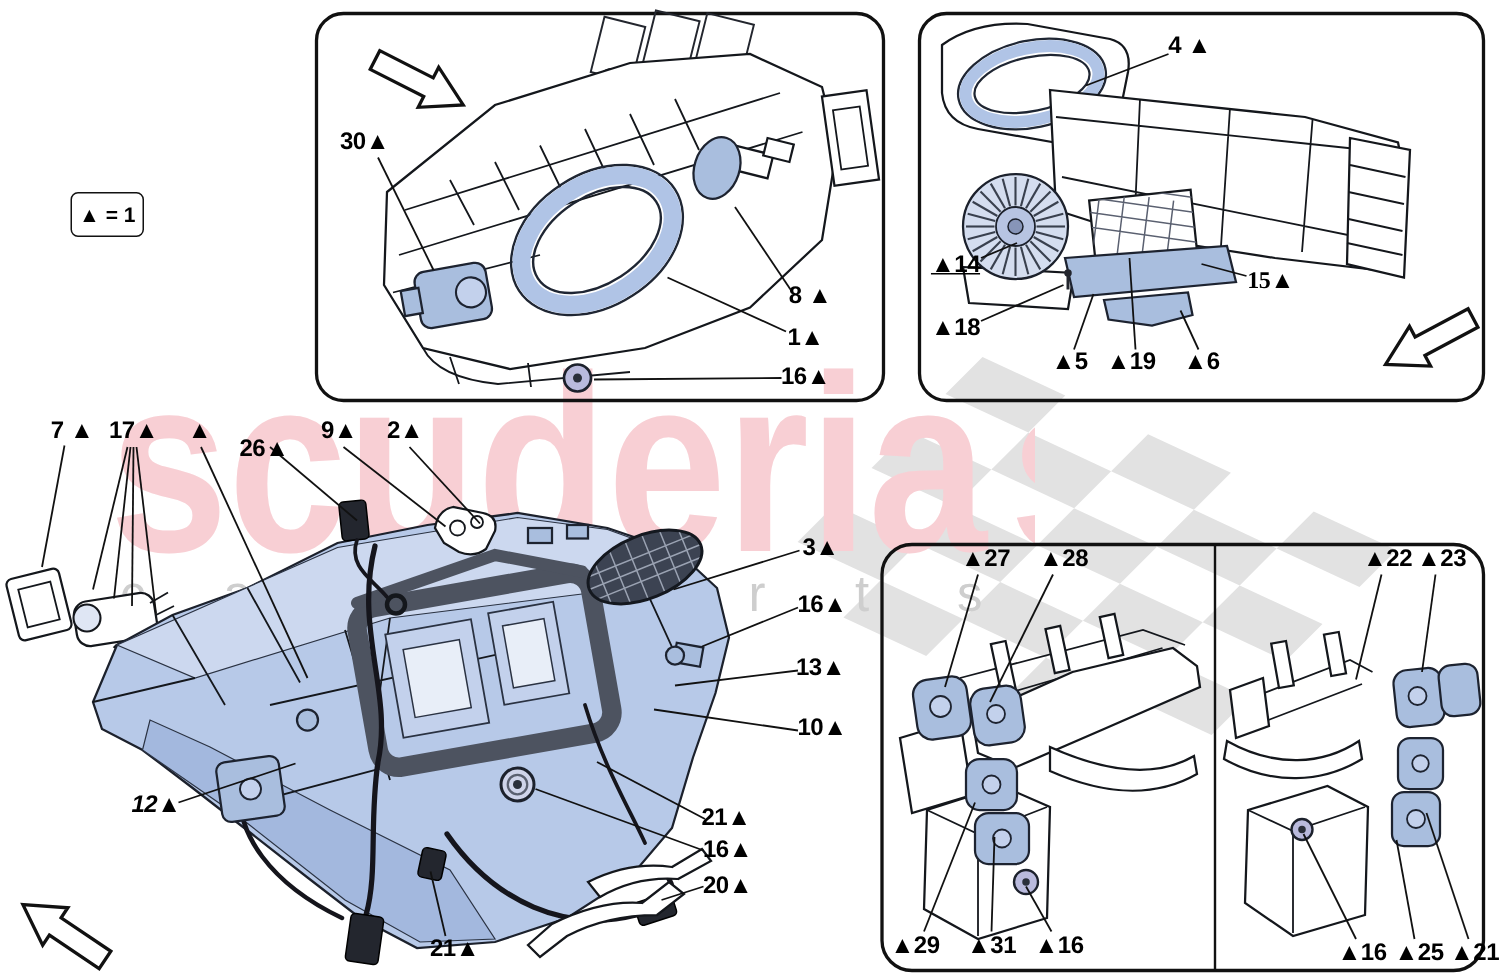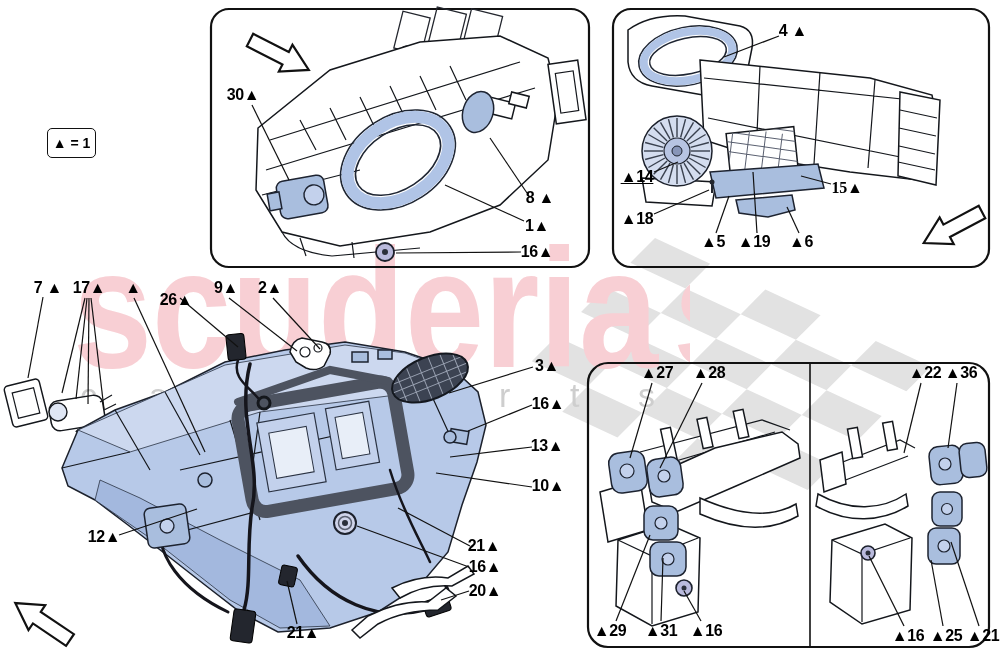--- a/index.html
+++ b/index.html
@@ -376,27 +376,27 @@
       <div class="callout" style="left: 176px; top: 300px;">26▲</div>
       <div class="callout" style="left: 226px; top: 288px;">9▲</div>
       <div class="callout" style="left: 270px; top: 288px;">2▲</div>
       <div class="callout" style="left: 547px; top: 366px;">3▲</div>
       <div class="callout" style="left: 548px; top: 404px;">16▲</div>
       <div class="callout" style="left: 547px; top: 446px;">13▲</div>
       <div class="callout" style="left: 548px; top: 486px;">10▲</div>
       <div class="callout" style="left: 484px; top: 546px;">21▲</div>
       <div class="callout" style="left: 485px; top: 567px;">16▲</div>
       <div class="callout" style="left: 485px; top: 591px; text-align: center;">20▲</div>
-      <div class="callout" style="left: 104px; top: 537px;">12▲</div>
+      <div class="callout" style="left: 104px; top: 537px; font-style: italic;">12▲</div>
       <div class="callout" style="left: 303px; top: 633px;">21▲</div>
       <div class="callout" style="left: 657px; top: 373px;">▲27</div>
       <div class="callout" style="left: 709px; top: 373px;">▲28</div>
       <div class="callout" style="left: 610px; top: 631px; text-align: center;">▲29</div>
       <div class="callout" style="left: 661px; top: 631px;">▲31</div>
       <div class="callout" style="left: 706px; top: 631px;">▲16</div>
       <div class="callout" style="left: 925px; top: 373px;">▲22</div>
-      <div class="callout" style="left: 961px; top: 373px;">▲36</div>
+      <div class="callout" style="left: 961px; top: 373px;">▲23</div>
       <div class="callout" style="left: 908px; top: 636px;">▲16</div>
       <div class="callout" style="left: 946px; top: 636px;">▲25</div>
       <div class="callout" style="left: 983px; top: 636px;">▲21</div>
     </div>
 
 </div>
 
 </body></html>

